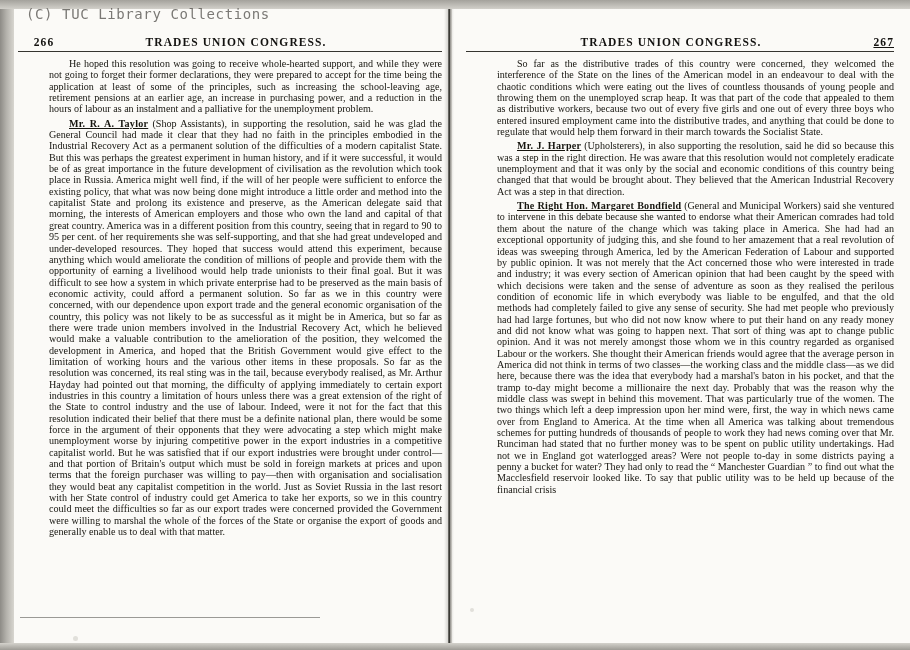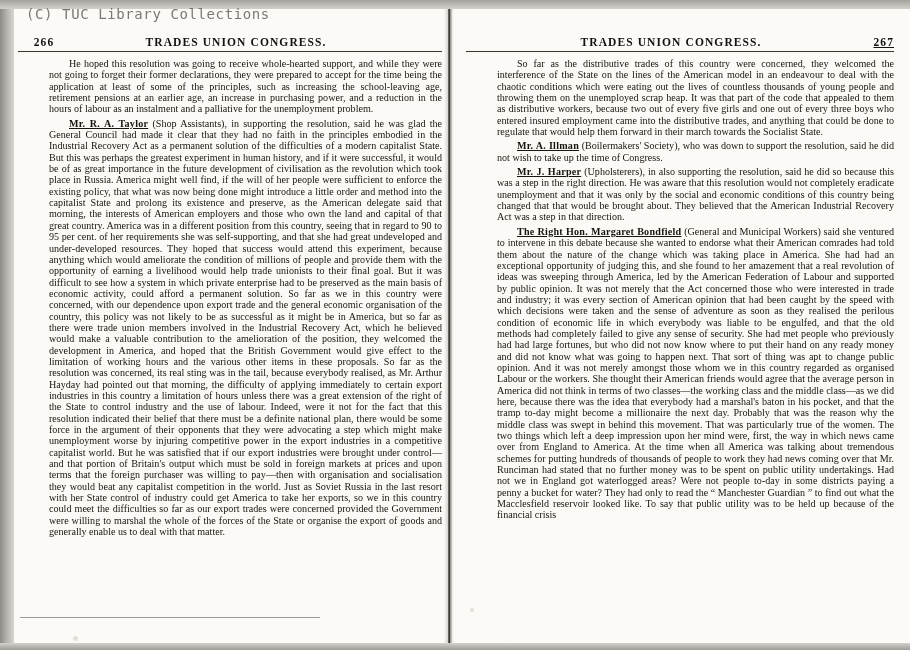--- a/index.html
+++ b/index.html
@@ -198,23 +198,20 @@
         <span class="folio">267</span>
       </div>
       <div class="rule"></div>
     </div>
 
     <div class="column">
       <p class="para">
         <span>So far as the distributive trades of this country were concerned, they welcomed the interference of the State on the lines of the American model in an endeavour to deal with the chaotic conditions which were eating out the lives of countless thousands of young people and throwing them on the unemployed scrap heap. It was that part of the code that appealed to them as distributive workers, because two out of every five girls and one out of every three boys who entered insured employment came into the distributive trades, and anything that could be done to regulate that would help them forward in their march towards the Socialist State.</span>
       </p>
       <p class="para">
-        <span class="speaker">Mr. A. Illman</span><span> (Boilermakers' Society), who was down to support the resolution, said he did not wish to take up the time of Congress.</span>
-      </p>
-      <p class="para">
         <span class="speaker">Mr. J. Harper</span><span> (Upholsterers), in also supporting the resolution, said he did so because this was a step in the right direction. He was aware that this resolution would not completely eradicate unemployment and that it was only by the social and economic conditions of this country being changed that that would be brought about. They believed that the American Industrial Recovery Act was a step in that direction.</span>
       </p>
       <p class="para">
         <span class="speaker">The Right Hon. Margaret Bondfield</span><span> (General and Municipal Workers) said she ventured to intervene in this debate because she wanted to endorse what their American comrades had told them about the nature of the change which was taking place in America. She had had an exceptional opportunity of judging this, and she found to her amazement that a real revolution of ideas was sweeping through America, led by the American Federation of Labour and supported by public opinion. It was not merely that the Act concerned those who were interested in trade and industry; it was every section of American opinion that had been caught by the speed with which decisions were taken and the sense of adventure as soon as they realised the perilous condition of economic life in which everybody was liable to be engulfed, and that the old methods had completely failed to give any sense of security. She had met people who previously had had large fortunes, but who did not now know where to put their hand on any ready money and did not know what was going to happen next. That sort of thing was apt to change public opinion. And it was not merely amongst those whom we in this country regarded as organised Labour or the workers. She thought their American friends would agree that the average person in America did not think in terms of two classes—the working class and the middle class—as we did here, because there was the idea that everybody had a marshal's baton in his pocket, and that the tramp to-day might become a millionaire the next day. Probably that was the reason why the middle class was swept in behind this movement. That was particularly true of the women. The two things which left a deep impression upon her mind were, first, the way in which news came over from England to America. At the time when all America was talking about tremendous schemes for putting hundreds of thousands of people to work they had news coming over that Mr. Runciman had stated that no further money was to be spent on public utility undertakings. Had not we in England got waterlogged areas? Were not people to-day in some districts paying a penny a bucket for water? They had only to read the “ Manchester Guardian ” to find out what the Macclesfield reservoir looked like. To say that public utility was to be held up because of the financial crisis</span>
       </p>
     </div>
   </div>
 
   <div class="film-edge-left"></div>
   <div class="film-edge-top"></div>

